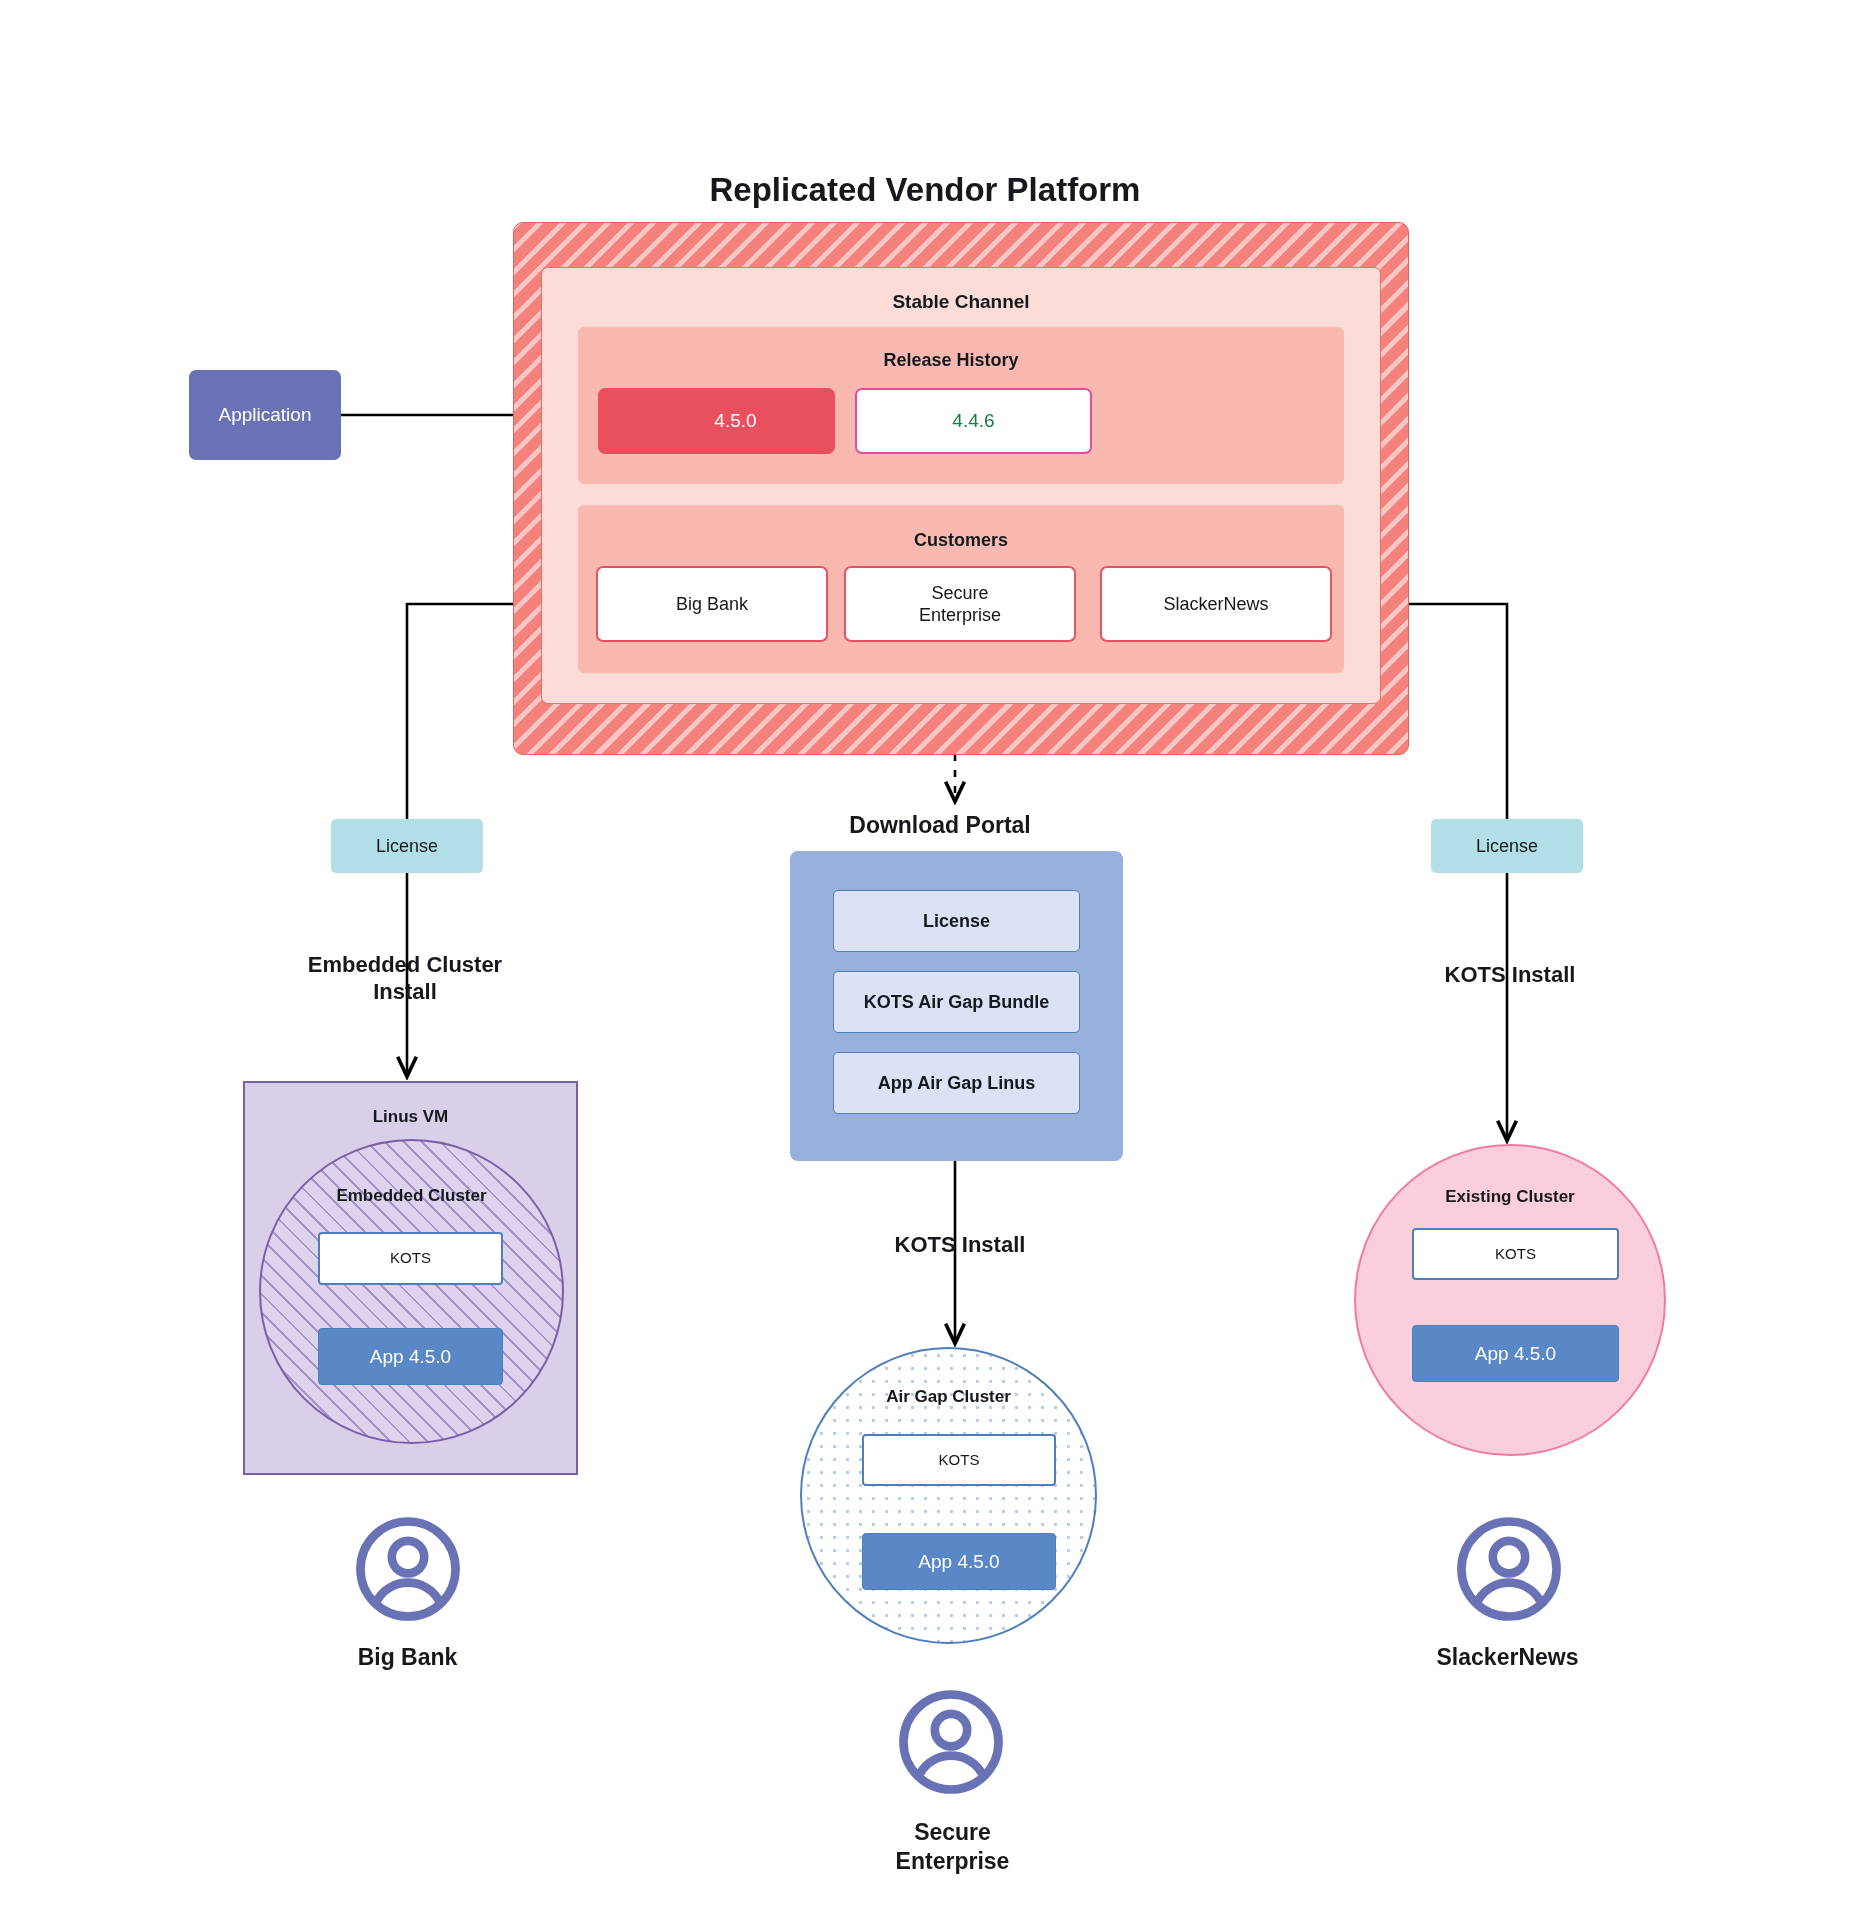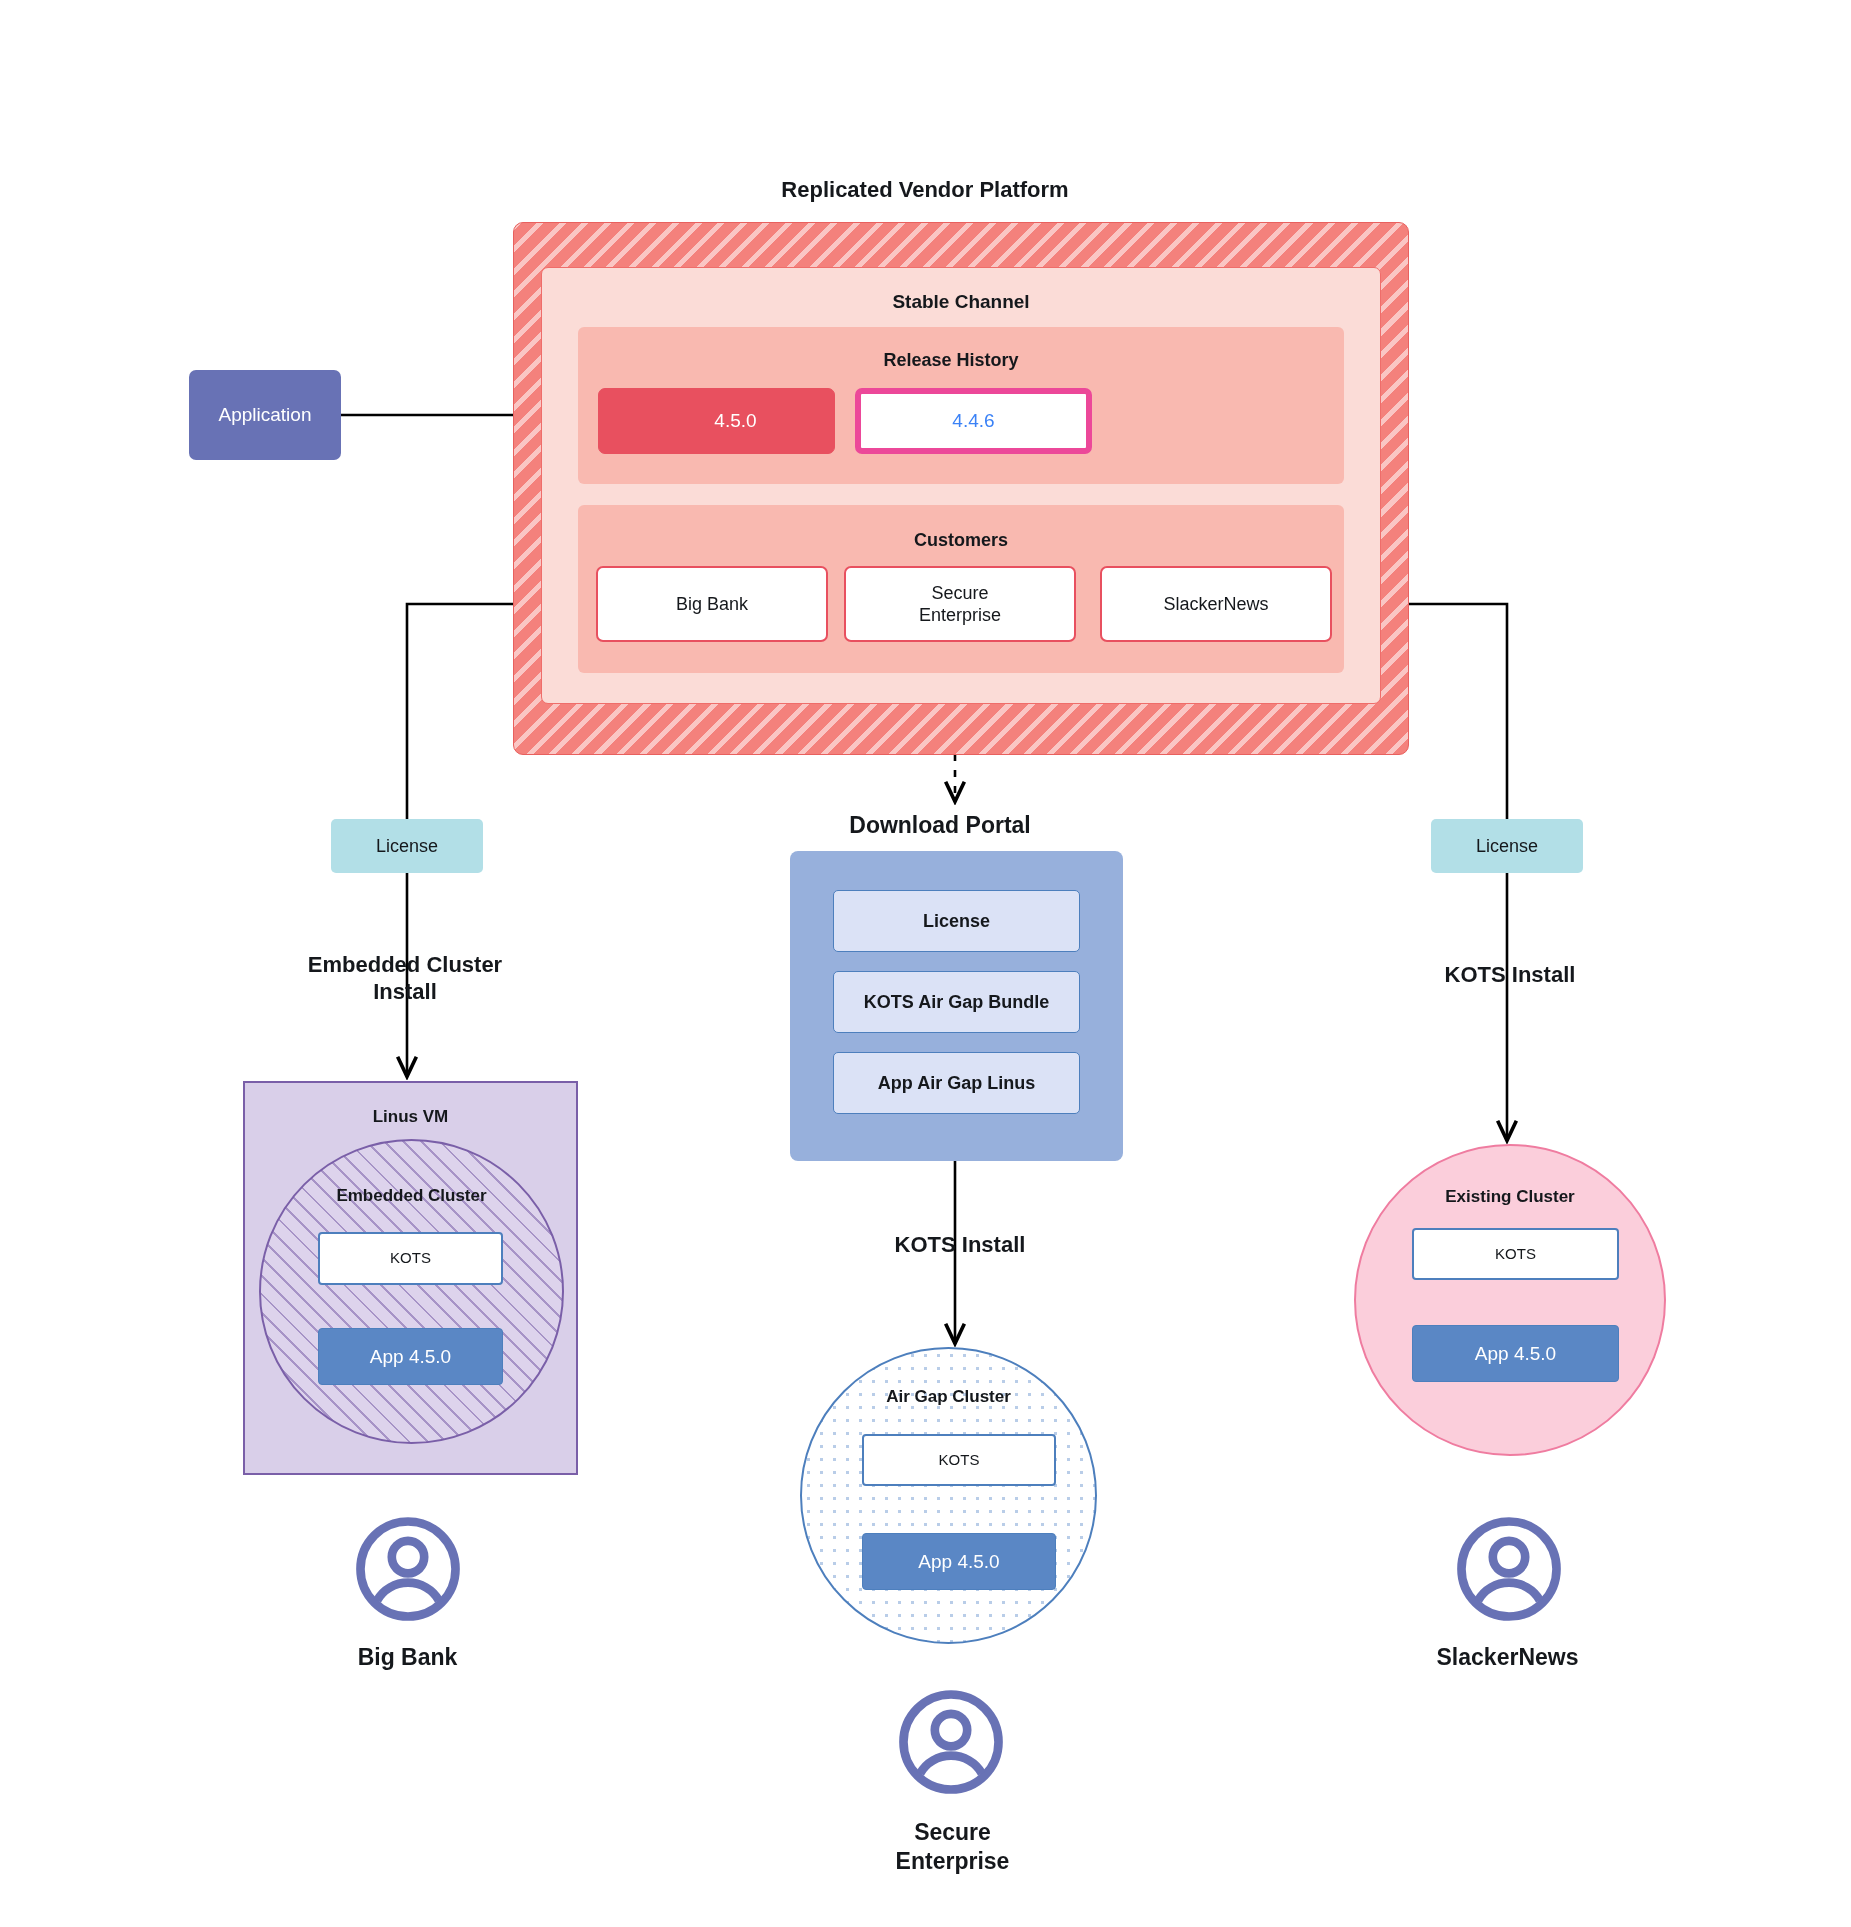--- a/index.html
+++ b/index.html
@@ -23,21 +23,21 @@
     display: flex;
     align-items: center;
     justify-content: center;
     text-align: center;
     line-height: 1.25;
   }
 
   
   #platform-title {
     left: 600px; top: 170px; width: 650px; height: 40px;
-    font-size: 22px; font-weight: 700; color: #15181c;
+    font-size: 33px; font-weight: 700; color: #15181c;
   }
 
   
   #platform-box {
     left: 513px; top: 222px; width: 896px; height: 533px;
     border-radius: 10px;
     background-color: #f4817c;
     background-image: repeating-linear-gradient(
         135deg,
         rgba(255,255,255,0.55) 0px,
@@ -77,22 +77,22 @@
   #release-chip-0 {
     left: 598px;
     background: #e8505f;
     border: 1.5px solid #e8505f;
     color: #ffffff;
     padding-left: 38px;
   }
   #release-chip-1 {
     left: 855px;
     background: #ffffff;
-    border: 6px solid #ec4899;
-    color: #3b82f6;
+    border: 2px solid #ec4899;
+    color: #15803d;
   }
 
   
   #customers-box {
     left: 578px; top: 505px; width: 766px; height: 168px;
     background: #f9b9b0;
     border-radius: 6px;
   }
   #customers-label {
     left: 578px; top: 527px; width: 766px; height: 26px;

